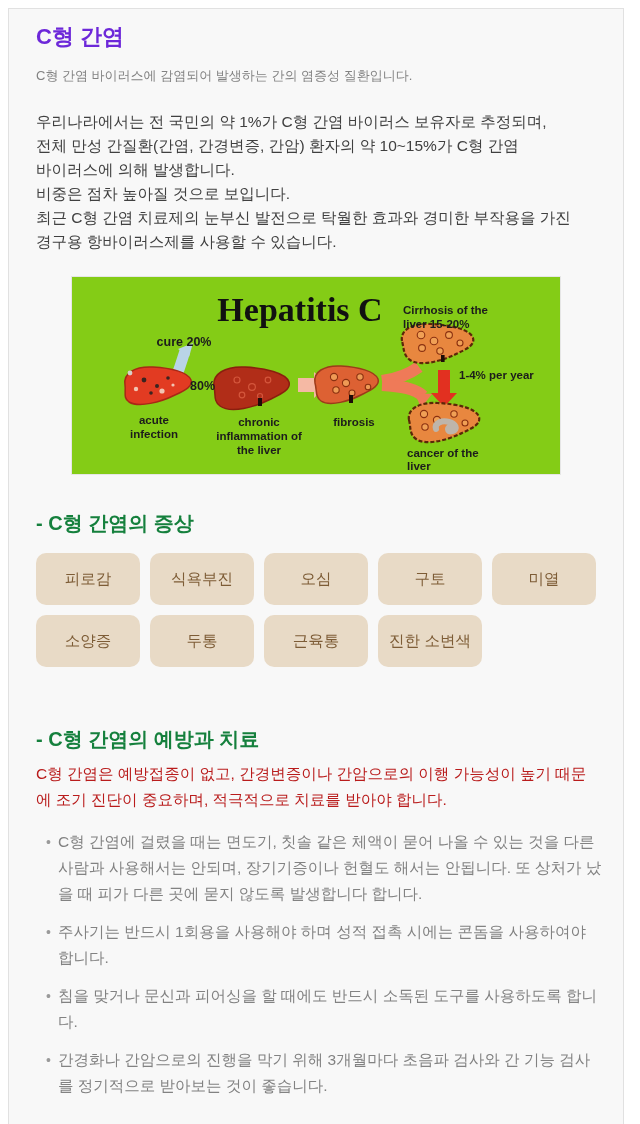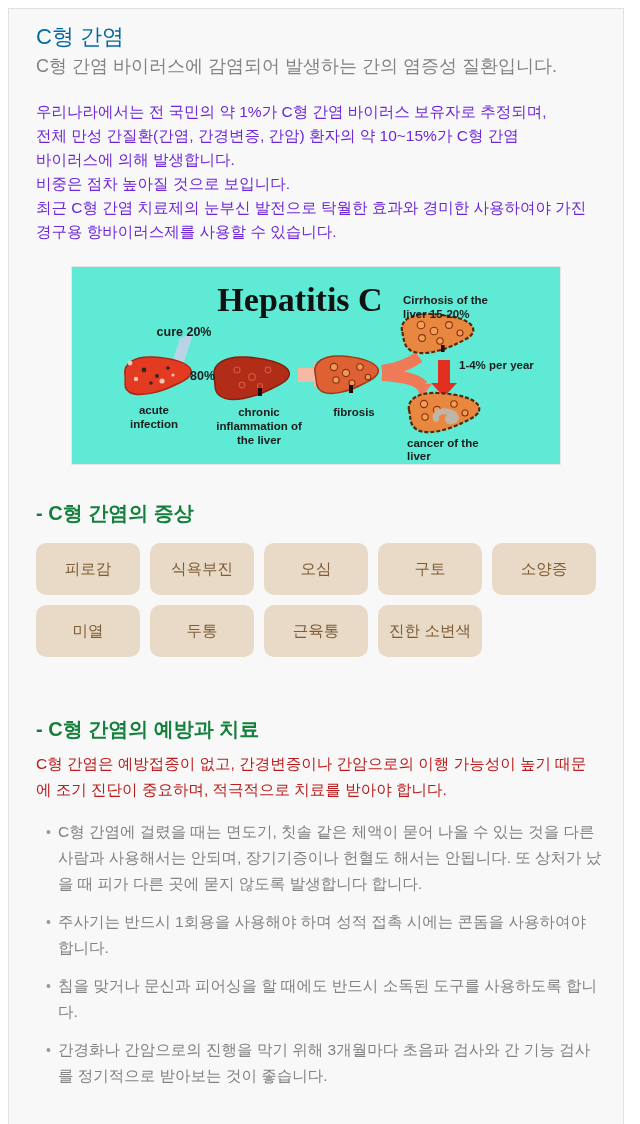--- a/index.html
+++ b/index.html
@@ -9,46 +9,46 @@
   .card {
     margin: 8px;
     width: 616px;
     min-height: 1108px;
     background: #f8f8f8;
     border: 1px solid #e1e1e1;
     padding: 13px 27px 24px 27px;
   }
 
   .page-title {
-    color: #0369a1;
+    color: #6d28d9;
     font-size: 22px;
-    font-weight: normal;
+    font-weight: bold;
     line-height: 30px;
   }
 
   .intro-text {
-    margin-top: 2px;
+    margin-top: 12px;
     color: #828282;
-    font-size: 18px;
+    font-size: 13px;
     line-height: 24px;
   }
 
   .desc-block { margin-top: 22px; }
   .text-line {
-    color: #6d28d9;
+    color: #404040;
     font-size: 15.5px;
     line-height: 24px;
     white-space: nowrap;
   }
 
   .figure-box {
     margin: 22px auto 0 auto;
     width: 490px;
     height: 199px;
-    background: #5eead4;
+    background: #84cc16;
     border: 1px solid #e6e6e6;
   }
   .figure-box svg { display: block; }
 
   .section-heading {
     margin-top: 34px;
     color: #15803d;
     font-size: 20px;
     font-weight: bold;
     line-height: 28px;
@@ -114,21 +114,21 @@
 
   <h1 class="page-title">C형 간염</h1>
 
   <p class="intro-text">C형 간염 바이러스에 감염되어 발생하는 간의 염증성 질환입니다.</p>
 
   <div class="desc-block">
       <div class="text-line">우리나라에서는 전 국민의 약 1%가 C형 간염 바이러스 보유자로 추정되며,</div>
       <div class="text-line">전체 만성 간질환(간염, 간경변증, 간암) 환자의 약 10~15%가 C형 간염</div>
       <div class="text-line">바이러스에 의해 발생합니다.</div>
       <div class="text-line">비중은 점차 높아질 것으로 보입니다.</div>
-      <div class="text-line">최근 C형 간염 치료제의 눈부신 발전으로 탁월한 효과와 경미한 사용하여야 가진</div>
+      <div class="text-line">최근 C형 간염 치료제의 눈부신 발전으로 탁월한 효과와 경미한 부작용을 가진</div>
       <div class="text-line">경구용 항바이러스제를 사용할 수 있습니다.</div>
     </div>
 
   <div class="figure-box">
     <svg width="488" height="197" viewBox="0 0 488 197">
 
       <text class="diagram-title" x="228" y="44" font-size="34" text-anchor="middle">Hepatitis C</text>
 
       <g>
         <path d="M99,112 C106,98 109,86 113,74" stroke="#b9d4e7" stroke-width="11" fill="none"></path>
@@ -218,22 +218,22 @@
     </svg>
   </div>
 
   <h2 class="section-heading">- C형 간염의 증상</h2>
 
   <div class="chip-grid">
       <div class="chip">피로감</div>
       <div class="chip">식욕부진</div>
       <div class="chip">오심</div>
       <div class="chip">구토</div>
+      <div class="chip">미열</div>
       <div class="chip">소양증</div>
-      <div class="chip">미열</div>
       <div class="chip">두통</div>
       <div class="chip">근육통</div>
       <div class="chip">진한 소변색</div>
     </div>
 
   <h2 class="section-heading second">- C형 간염의 예방과 치료</h2>
 
   <p class="prevention-intro">C형 간염은 예방접종이 없고, 간경변증이나 간암으로의 이행 가능성이 높기 때문에 조기 진단이 중요하며, 적극적으로 치료를 받아야 합니다.</p>
 
   <ul class="bullet-list">

